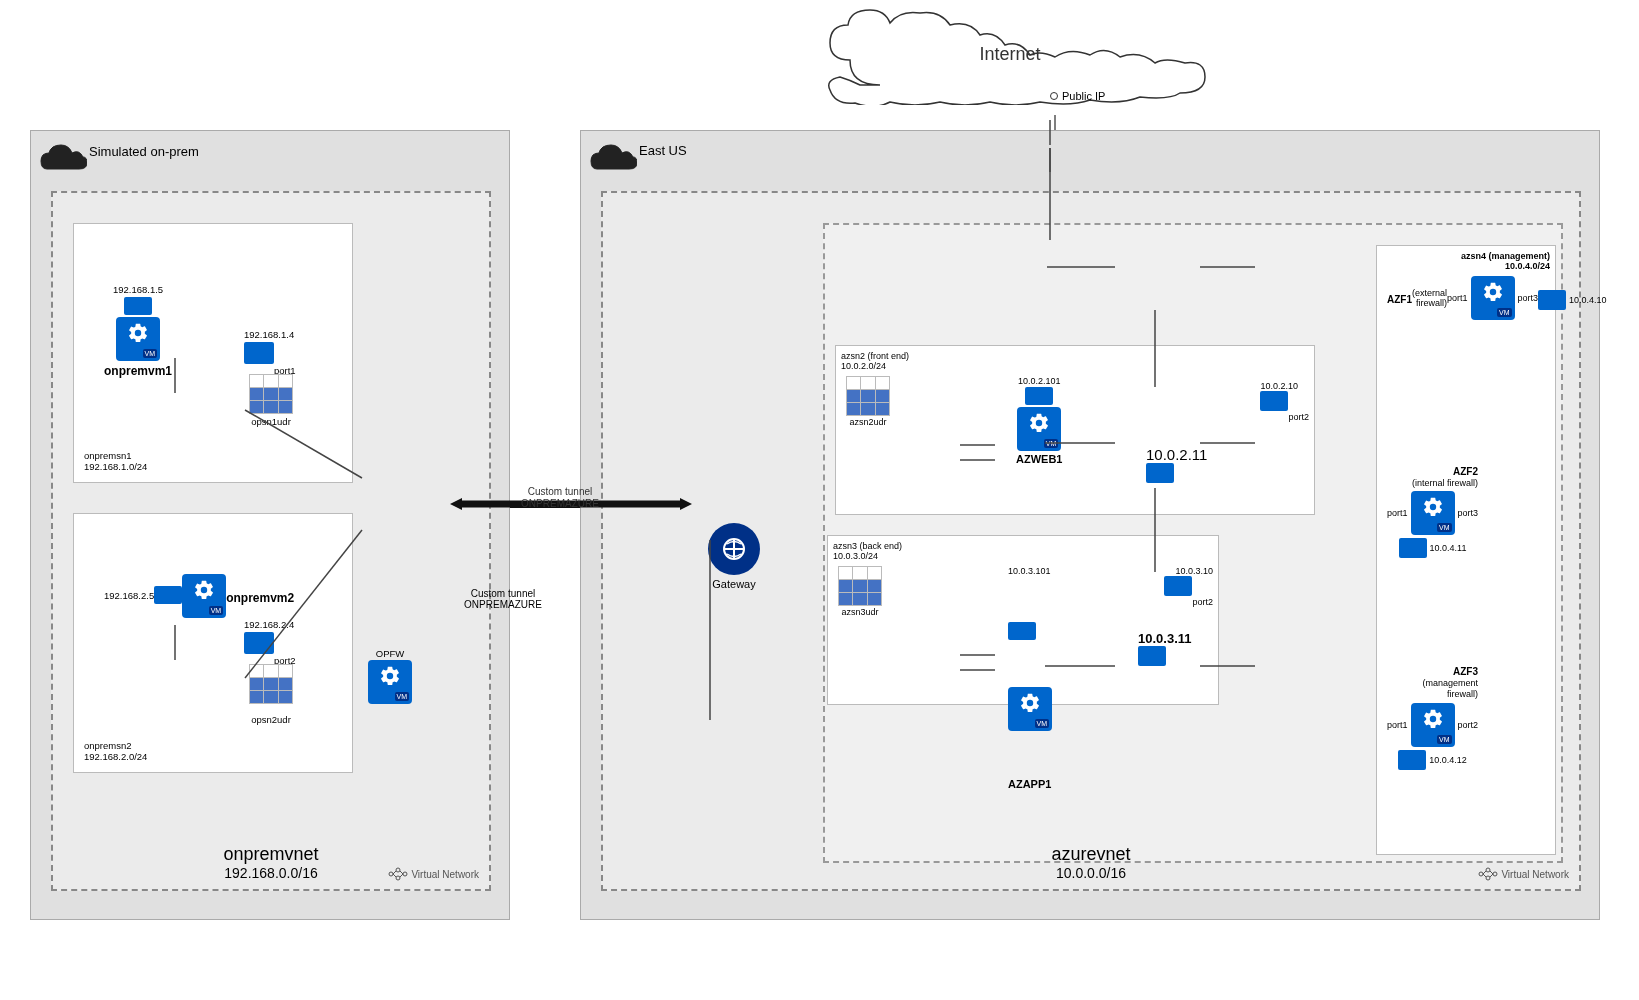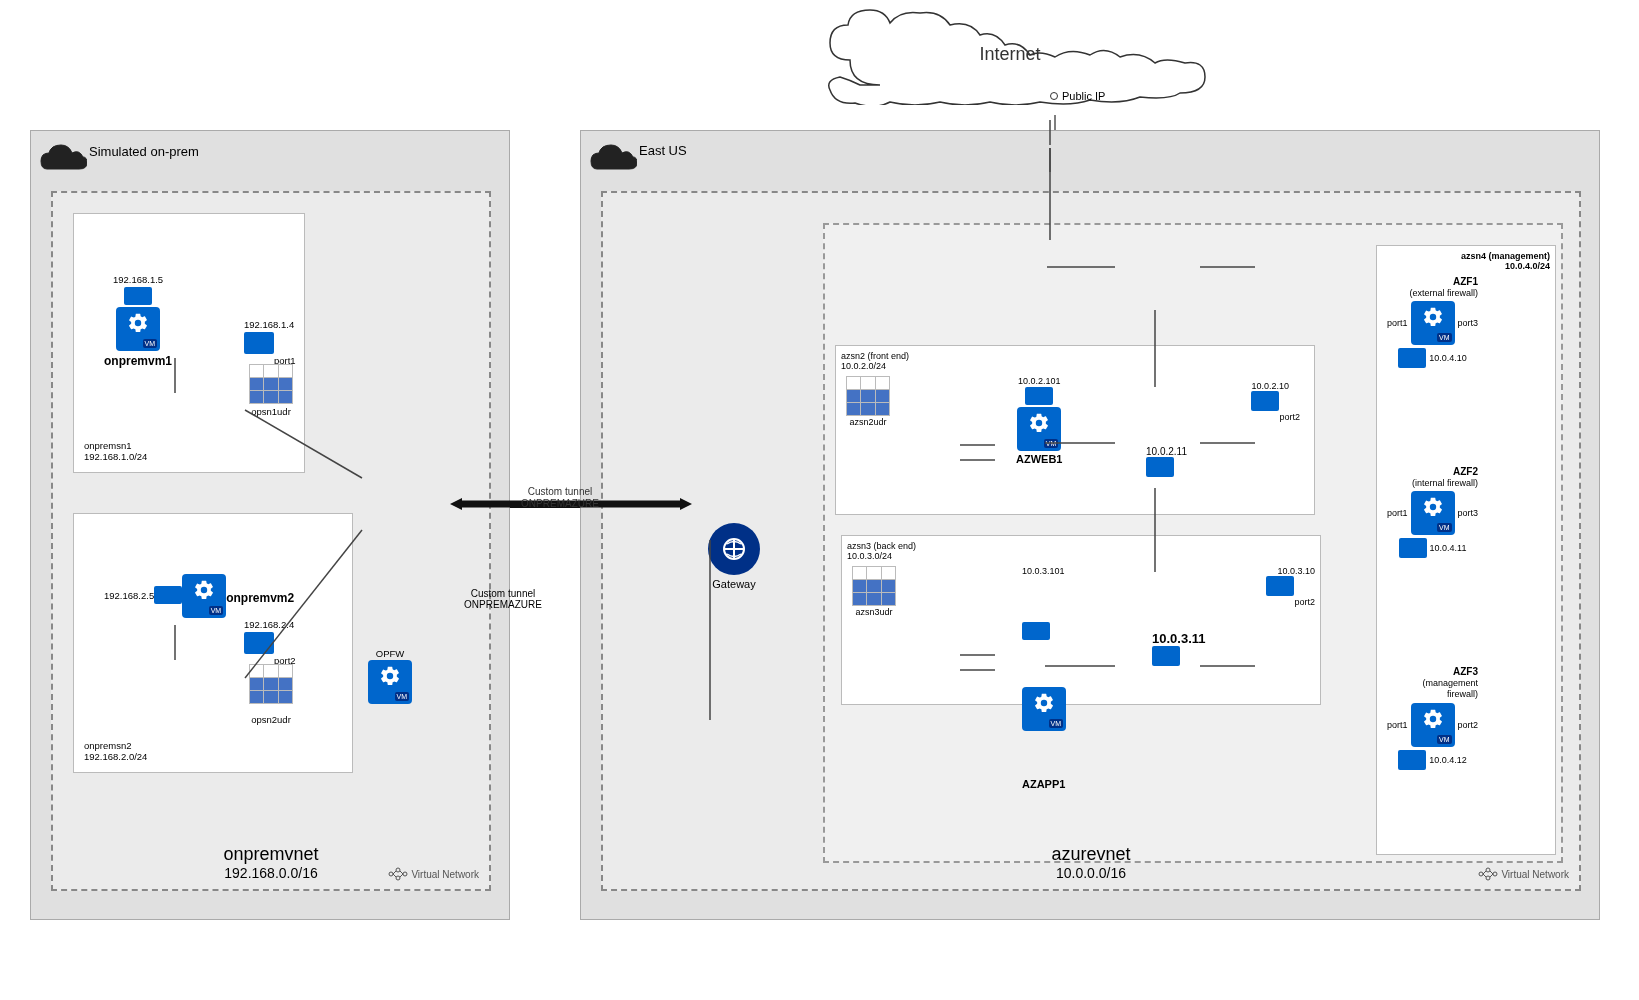--- a/index.html
+++ b/index.html
@@ -175,21 +175,21 @@
         <path d="M8,30 Q2,30 2,22 Q2,14 10,14 Q12,6 22,6 Q30,6 33,14 Q40,10 44,18 Q48,18 48,24 Q48,30 40,30 Z" fill="#222" stroke="#222" stroke-width="1"></path>
       </svg>
     </div>
     <div style="position:absolute;top:12px;left:58px;font-size:13px;line-height:1.4;">
       <span>Simulated
 on-prem</span>
     </div>
 
     <div style="position:absolute;top:60px;left:20px;width:440px;height:700px;border:2px dashed #888;background:#ebebeb;">
 
-      <div style="position:absolute;top:20px;left:20px;width:232px;height:260px;background:white;border:1px solid #bbb;">
+      <div style="position:absolute;top:30px;left:20px;width:280px;height:260px;background:white;border:1px solid #bbb;">
 
         <div style="position:absolute;top:60px;left:30px;display:flex;flex-direction:column;align-items:center;">
 
           <div style="font-size:9.5px;margin-bottom:2px;">192.168.1.5</div>
 
           <div style="width:28px;height:18px;background:#0066cc;border-radius:2px;margin-bottom:2px;"></div>
 
           <div class="vm-sq">
             <svg class="gear-svg" viewBox="0 0 24 24">
               <path d="M12 15.5A3.5 3.5 0 0 1 8.5 12 3.5 3.5 0 0 1 12 8.5a3.5 3.5 0 0 1 3.5 3.5 3.5 3.5 0 0 1-3.5 3.5m7.43-2.92c.04-.3.07-.62.07-.96 0-.34-.03-.65-.07-.96l2.11-1.63c.19-.15.24-.42.12-.64l-2-3.46c-.12-.22-.39-.3-.61-.22l-2.49 1c-.52-.4-1.08-.73-1.69-.98l-.38-2.65C14.46 2.18 14.25 2 14 2h-4c-.25 0-.46.18-.49.42l-.38 2.65c-.61.25-1.17.59-1.69.98l-2.49-1c-.23-.09-.49 0-.61.22l-2 3.46c-.13.22-.07.49.12.64l2.11 1.63c-.04.31-.07.63-.07.96 0 .33.03.65.07.96l-2.11 1.63c-.19.15-.24.42-.12.64l2 3.46c.12.22.39.3.61.22l2.49-1c.52.4 1.08.73 1.69.98l.38 2.65c.03.24.24.42.49.42h4c.25 0 .46-.18.49-.42l.38-2.65c.61-.25 1.17-.58 1.69-.98l2.49 1c.23.09.49 0 .61-.22l2-3.46c.12-.22.07-.49-.12-.64l-2.11-1.63z" fill="white"></path>
@@ -366,32 +366,32 @@
             <div class="vm-sq">
               <svg class="gear-svg" viewBox="0 0 24 24">
                 <path d="M12 15.5A3.5 3.5 0 0 1 8.5 12 3.5 3.5 0 0 1 12 8.5a3.5 3.5 0 0 1 3.5 3.5 3.5 3.5 0 0 1-3.5 3.5m7.43-2.92c.04-.3.07-.62.07-.96 0-.34-.03-.65-.07-.96l2.11-1.63c.19-.15.24-.42.12-.64l-2-3.46c-.12-.22-.39-.3-.61-.22l-2.49 1c-.52-.4-1.08-.73-1.69-.98l-.38-2.65C14.46 2.18 14.25 2 14 2h-4c-.25 0-.46.18-.49.42l-.38 2.65c-.61.25-1.17.59-1.69.98l-2.49-1c-.23-.09-.49 0-.61.22l-2 3.46c-.13.22-.07.49.12.64l2.11 1.63c-.04.31-.07.63-.07.96 0 .33.03.65.07.96l-2.11 1.63c-.19.15-.24.42-.12.64l2 3.46c.12.22.39.3.61.22l2.49-1c.52.4 1.08.73 1.69.98l.38 2.65c.03.24.24.42.49.42h4c.25 0 .46-.18.49-.42l.38-2.65c.61-.25 1.17-.58 1.69-.98l2.49 1c.23.09.49 0 .61-.22l2-3.46c.12-.22.07-.49-.12-.64l-2.11-1.63z" fill="white"></path>
               </svg>
               <div class="vm-sq-badge">VM</div>
             </div>
             <div style="font-weight:bold;font-size:11px;margin-top:2px;">AZWEB1</div>
           </div>
 
           <div style="position:absolute;top:100px;left:310px;">
-            <div style="font-size:10px;">10.0.2.11</div>
+            <div style="font-size:15px;">10.0.2.11</div>
             <div style="width:28px;height:20px;background:#0066cc;border-radius:2px;"></div>
           </div>
 
-          <div style="position:absolute;top:35px;right:14px;">
+          <div style="position:absolute;top:35px;right:5px;">
             <div style="font-size:9px;">10.0.2.10</div>
             <div style="width:28px;height:20px;background:#0066cc;border-radius:2px;"></div>
             <div style="font-size:9px;margin-top:1px;margin-left:28px;">port2</div>
           </div>
         </div>
 
-        <div style="position:absolute;top:310px;left:16px;width:480px;height:170px;background:white;border:1px solid #bbb;">
+        <div style="position:absolute;top:310px;left:2px;width:392px;height:170px;background:white;border:1px solid #bbb;">
           <div style="position:absolute;top:5px;left:5px;font-size:9px;">azsn3 (back end)<br>10.0.3.0/24</div>
 
           <div style="position:absolute;top:30px;left:10px;display:flex;flex-direction:column;align-items:center;">
             <div class="table-icon">
               <div class="table-icon-row">
                 <div class="table-icon-cell header"></div>
                 <div class="table-icon-cell header"></div>
                 <div class="table-icon-cell header"></div>
               </div>
               <div class="table-icon-row">
@@ -428,21 +428,21 @@
           <div style="position:absolute;top:30px;right:5px;">
             <div style="font-size:9px;text-align:right;">10.0.3.10</div>
             <div style="width:28px;height:20px;background:#0066cc;border-radius:2px;"></div>
             <div style="font-size:9px;margin-top:1px;margin-left:28px;">port2</div>
           </div>
         </div>
 
         <div style="position:absolute;top:20px;right:5px;width:180px;height:610px;background:white;border:1px solid #bbb;">
           <div style="position:absolute;top:5px;left:5px;font-size:9px;text-align:right;right:5px;font-weight:bold;">azsn4 (management)<br>10.0.4.0/24</div>
 
-          <div style="position:absolute;top:30px;left:10px;display:flex;flex-direction:column;align-items:center;">
+          <div style="position:absolute;top:30px;left:10px;display:flex;flex-direction:row;align-items:center;">
             <div style="font-size:10px;font-weight:bold;margin-bottom:1px;text-align:right;width:100%;">AZF1</div>
             <div style="font-size:9px;text-align:right;width:100%;margin-bottom:3px;">(external firewall)</div>
 
             <div style="position:relative;display:flex;align-items:center;gap:3px;margin-bottom:3px;">
               <div style="font-size:9px;">port1</div>
               <div class="vm-sq">
                 <svg class="gear-svg" viewBox="0 0 24 24">
                   <path d="M12 15.5A3.5 3.5 0 0 1 8.5 12 3.5 3.5 0 0 1 12 8.5a3.5 3.5 0 0 1 3.5 3.5 3.5 3.5 0 0 1-3.5 3.5m7.43-2.92c.04-.3.07-.62.07-.96 0-.34-.03-.65-.07-.96l2.11-1.63c.19-.15.24-.42.12-.64l-2-3.46c-.12-.22-.39-.3-.61-.22l-2.49 1c-.52-.4-1.08-.73-1.69-.98l-.38-2.65C14.46 2.18 14.25 2 14 2h-4c-.25 0-.46.18-.49.42l-.38 2.65c-.61.25-1.17.59-1.69.98l-2.49-1c-.23-.09-.49 0-.61.22l-2 3.46c-.13.22-.07.49.12.64l2.11 1.63c-.04.31-.07.63-.07.96 0 .33.03.65.07.96l-2.11 1.63c-.19.15-.24.42-.12.64l2 3.46c.12.22.39.3.61.22l2.49-1c.52.4 1.08.73 1.69.98l.38 2.65c.03.24.24.42.49.42h4c.25 0 .46-.18.49-.42l.38-2.65c.61-.25 1.17-.58 1.69-.98l2.49 1c.23.09.49 0 .61-.22l2-3.46c.12-.22.07-.49-.12-.64l-2.11-1.63z" fill="white"></path>
                 </svg>
                 <div class="vm-sq-badge">VM</div>

